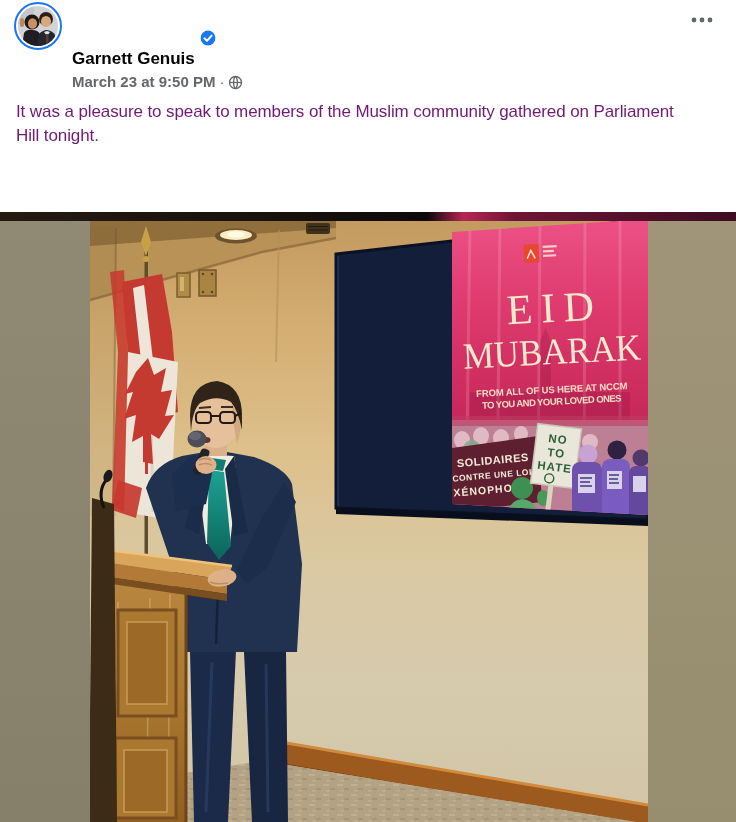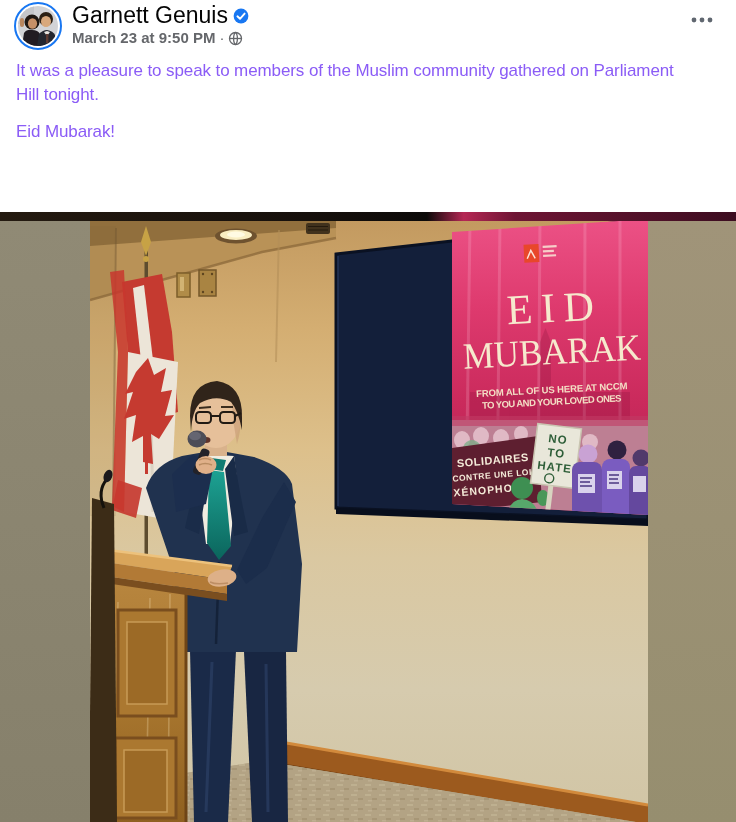--- a/index.html
+++ b/index.html
@@ -10,30 +10,30 @@
   
   .post-header { display:flex; align-items:flex-start; padding:2px 12px 0 14px; }
   .avatar {
     width:48px; height:48px; border-radius:50%; box-sizing:border-box;
     border:2.5px solid #1877f2; background:#fff; padding:2px; flex:0 0 auto;
     cursor:pointer;
   }
   .avatar svg { display:block; width:100%; height:100%; border-radius:50%; }
   .header-text { margin-left:10px; flex:1 1 auto; padding-top:2px; }
   .name-row { display:flex; align-items:center; gap:5px; }
-  .author { font-size:23px; font-weight:400; color:#050505; line-height:22px; cursor:pointer; }
+  .author { font-size:17px; font-weight:700; color:#050505; line-height:22px; cursor:pointer;margin-top:44px; }
   .verified { display:inline-flex; margin-top:1px; }
   .meta-row { display:flex; align-items:center; gap:4px; margin-top:3px;
               font-size:15px; font-weight:600; color:#65676b; line-height:18px; }
   .meta-row .sep { font-weight:400; }
   .meta-row .globe { display:inline-flex; margin-top:1px; }
   .more-btn { background:none; border:none; padding:10px 8px; margin:4px 2px 0 0;
               cursor:pointer; border-radius:50%; line-height:0; }
   
-  .post-text { padding:9px 16px 0 16px; color:#8b5cf6; font-size:17px; line-height:24px; }
+  .post-text { padding:9px 16px 0 16px; color:#701a75; font-size:17px; line-height:24px; }
   .post-text p { margin:0 0 13px 0; max-width:672px; letter-spacing:-0.1px; }
   .post-text p:last-child { margin-bottom:0; }
   
   .post-photo { position:absolute; left:0; top:212px; width:736px; height:610px; cursor:pointer; }
   .post-photo svg { display:block; }
 </style>
 </head>
 <body>
 
 <div class="page">
@@ -82,21 +82,20 @@
       <svg width="24" height="8" viewBox="0 0 24 8">
         <circle cx="4" cy="4" r="2.4" fill="#606770"></circle>
         <circle cx="12" cy="4" r="2.4" fill="#606770"></circle>
         <circle cx="20" cy="4" r="2.4" fill="#606770"></circle>
       </svg>
     </button>
   </div>
 
   <div class="post-text">
     <p>It was a pleasure to speak to members of the Muslim community gathered on Parliament Hill tonight.</p>
-    <p>Eid Mubarak!</p>
   </div>
 
   <div class="post-photo">
     <svg width="736" height="610" viewBox="0 0 736 610">
       <defs>
         <linearGradient id="topBarG" x1="0" y1="0" x2="1" y2="0">
           <stop offset="0" stop-color="#241a10"></stop>
           <stop offset="0.42" stop-color="#16100c"></stop>
           <stop offset="0.58" stop-color="#0c0a09"></stop>
           <stop offset="0.63" stop-color="#b52754"></stop>

